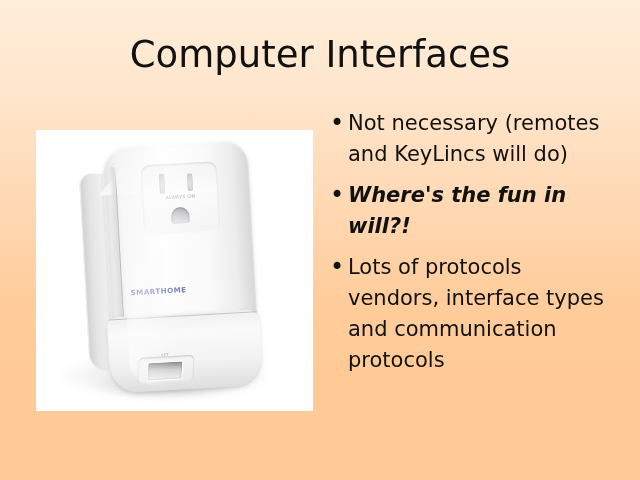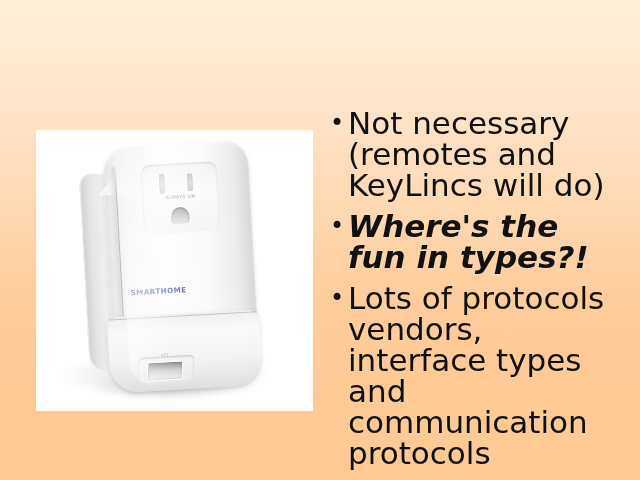--- a/index.html
+++ b/index.html
@@ -336,34 +336,35 @@
   .bullet-dot {
     flex: 0 0 auto;
     width: 18px;
     font-size: 24px;
     line-height: 31px;
     color: #111111;
     text-align: left;
   }
   .bullet-text {
     flex: 1 1 auto;
-    font-size: 31px;
+    font-size: 21px;
     line-height: 31px;
     color: #111111;
   }
   .bullet-text.emph {
     font-style: italic;
     font-weight: bold;
   }
 </style>
 </head>
 <body>
 
 <div id="slide">
 
+  <div id="title">Computer Interfaces</div>
 
   <div id="picture-frame">
     <div id="product-photo" title="White SMARTHOME plug-in appliance module with pass-through outlet">
 
       <div class="photo-shadow"></div>
       <div class="photo-shadow-2"></div>
 
       <div class="device-wrap">
 
         <div class="device-side"></div>
@@ -395,21 +396,21 @@
 
   <div id="bullets">
 
     <div class="bullet-row">
       <span class="bullet-dot">•</span>
       <span class="bullet-text">Not necessary (remotes and KeyLincs will do)</span>
     </div>
 
     <div class="bullet-row">
       <span class="bullet-dot">•</span>
-      <span class="bullet-text emph">Where's the fun in types?!</span>
+      <span class="bullet-text emph">Where's the fun in will?!</span>
     </div>
 
     <div class="bullet-row">
       <span class="bullet-dot">•</span>
       <span class="bullet-text">Lots of protocols vendors, interface types and communication protocols</span>
     </div>
 
   </div>
 </div>
 

